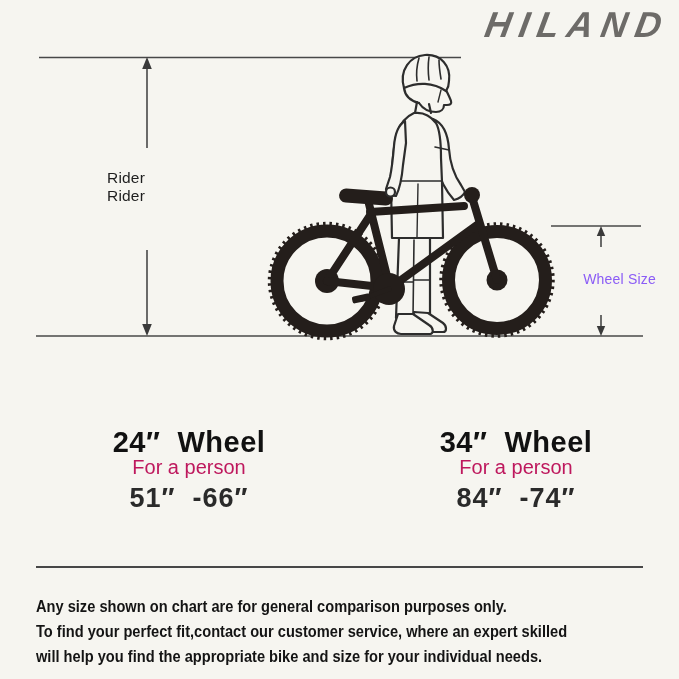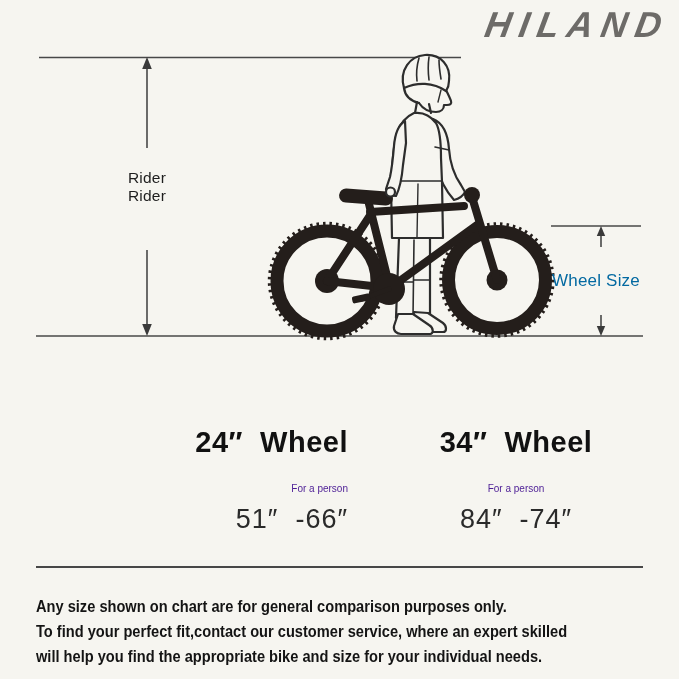--- a/index.html
+++ b/index.html
@@ -14,40 +14,40 @@
   .logo{
     position:absolute;top:4px;right:6px;
     font-size:36px;font-weight:bold;font-style:italic;
     letter-spacing:8px;color:#6d6b68;
     transform:skewX(-10deg);transform-origin:right top;
     white-space:pre;
   }
   .diagram-svg{position:absolute;left:0;top:0;}
   .rider-height-label{
     position:absolute;left:107px;top:169px;width:80px;
-    text-align:center;font-size:15.5px;line-height:18px;color:#1e1e1e;
+    text-align:left;font-size:15.5px;line-height:18px;color:#1e1e1e;
     letter-spacing:.2px;
   }
   .wheel-size-label{
     position:absolute;left:552px;top:271px;width:104px;
-    text-align:left;font-size:17px;color:#0369a1;letter-spacing:.2px;
+    text-align:right;font-size:14px;color:#8b5cf6;letter-spacing:.2px;
     white-space:nowrap;
   }
   .size-col{position:absolute;top:426px;width:300px;text-align:center;}
-  .size-col.left{left:48px;text-align:right;}
+  .size-col.left{left:39px;}
   .size-col.right{left:366px;}
   .wheel-heading{
     font-size:29px;line-height:32px;font-weight:bold;color:#111;
     white-space:pre;letter-spacing:.5px;
   }
   .wheel-sub{
-    margin-top:22px;font-size:10px;line-height:17px;color:#4c1d95;
+    margin-top:1px;font-size:20px;line-height:17px;color:#be185d;
   }
   .wheel-range{
-    margin-top:7px;font-size:27px;line-height:30px;font-weight:normal;
+    margin-top:7px;font-size:27px;line-height:30px;font-weight:bold;
     color:#2a2a2a;white-space:pre;letter-spacing:1px;
   }
   .divider{
     position:absolute;left:36px;top:566px;width:607px;height:2px;
     background:#474747;
   }
   .disclaimer{
     position:absolute;left:36px;top:594px;
     font-size:17px;font-weight:bold;line-height:25px;color:#141414;
     transform:scaleX(0.86);transform-origin:0 0;

